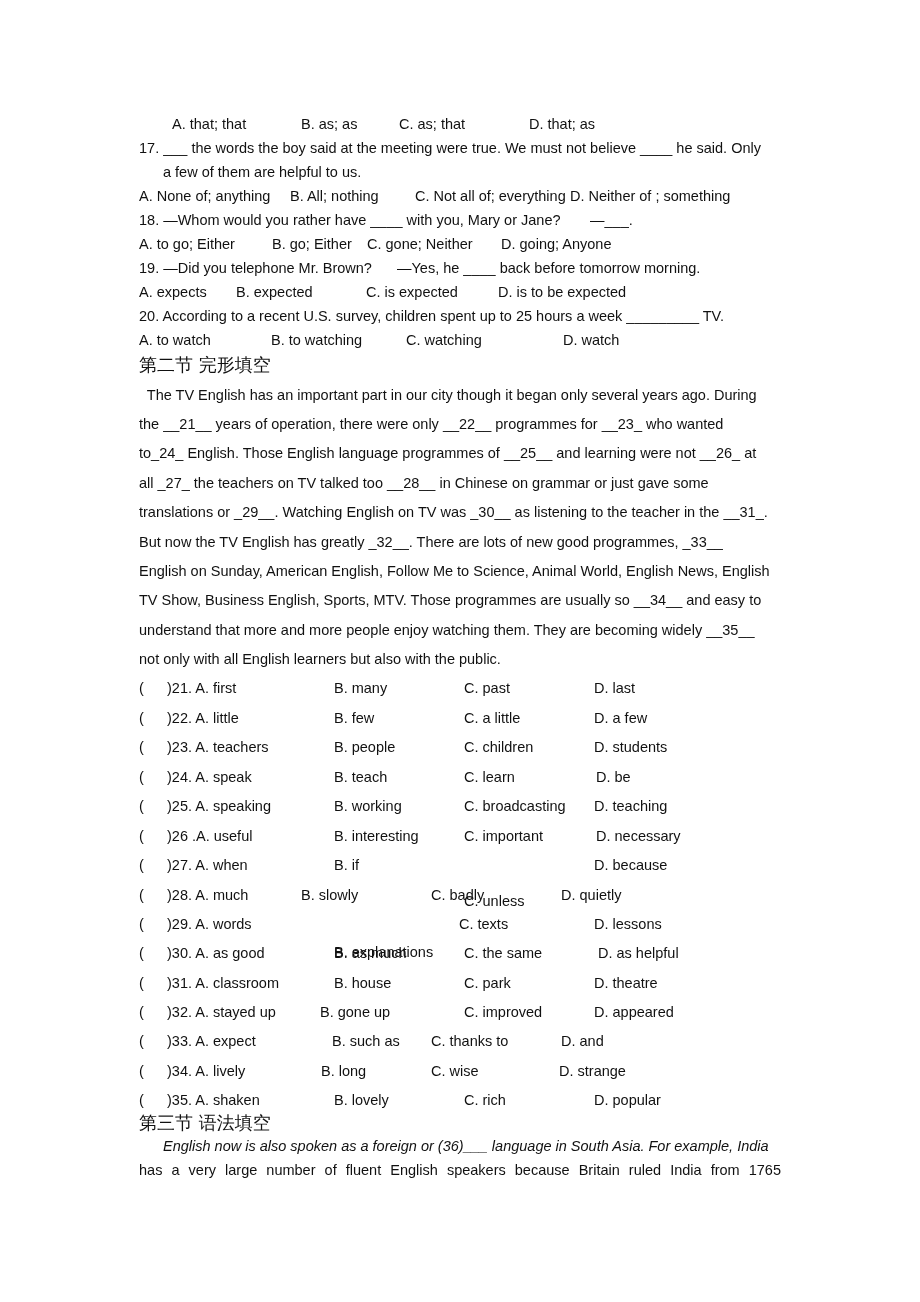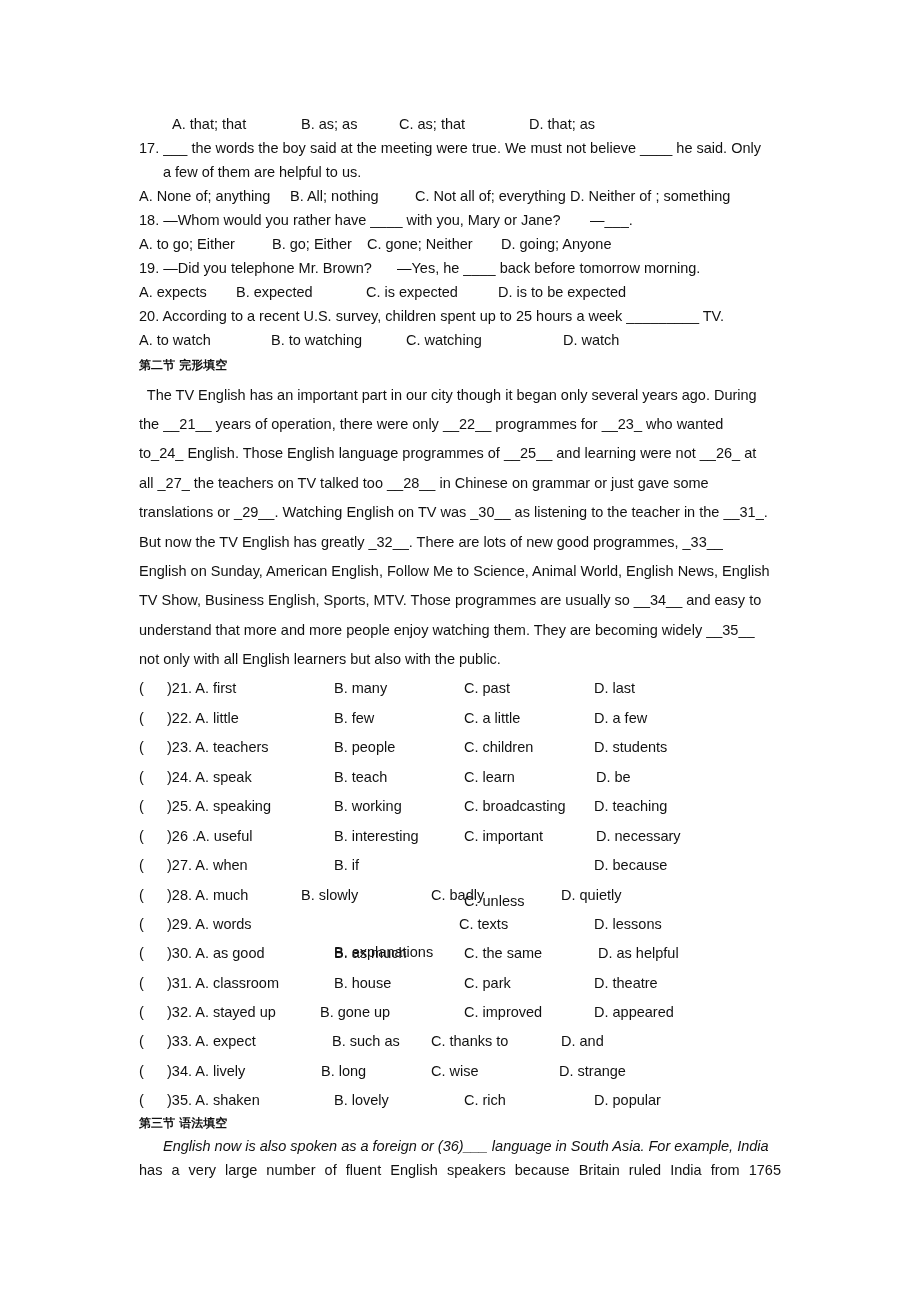--- a/index.html
+++ b/index.html
@@ -24,22 +24,21 @@
     .line {
       position: absolute;
       left: 139px;
       white-space: nowrap;
       line-height: 20px;
       height: 20px;
     }
     .opt { position: absolute; white-space: nowrap; }
     .section-title {
       font-family: "DejaVu Sans", sans-serif;
-      font-size: 12px;
-      font-weight: bold;
+      font-size: 18px;
     }
     .justify {
       position: absolute;
       left: 139px;
       width: 642px;
       text-align: justify;
       text-align-last: justify;
       white-space: nowrap;
       line-height: 20px;
     }

